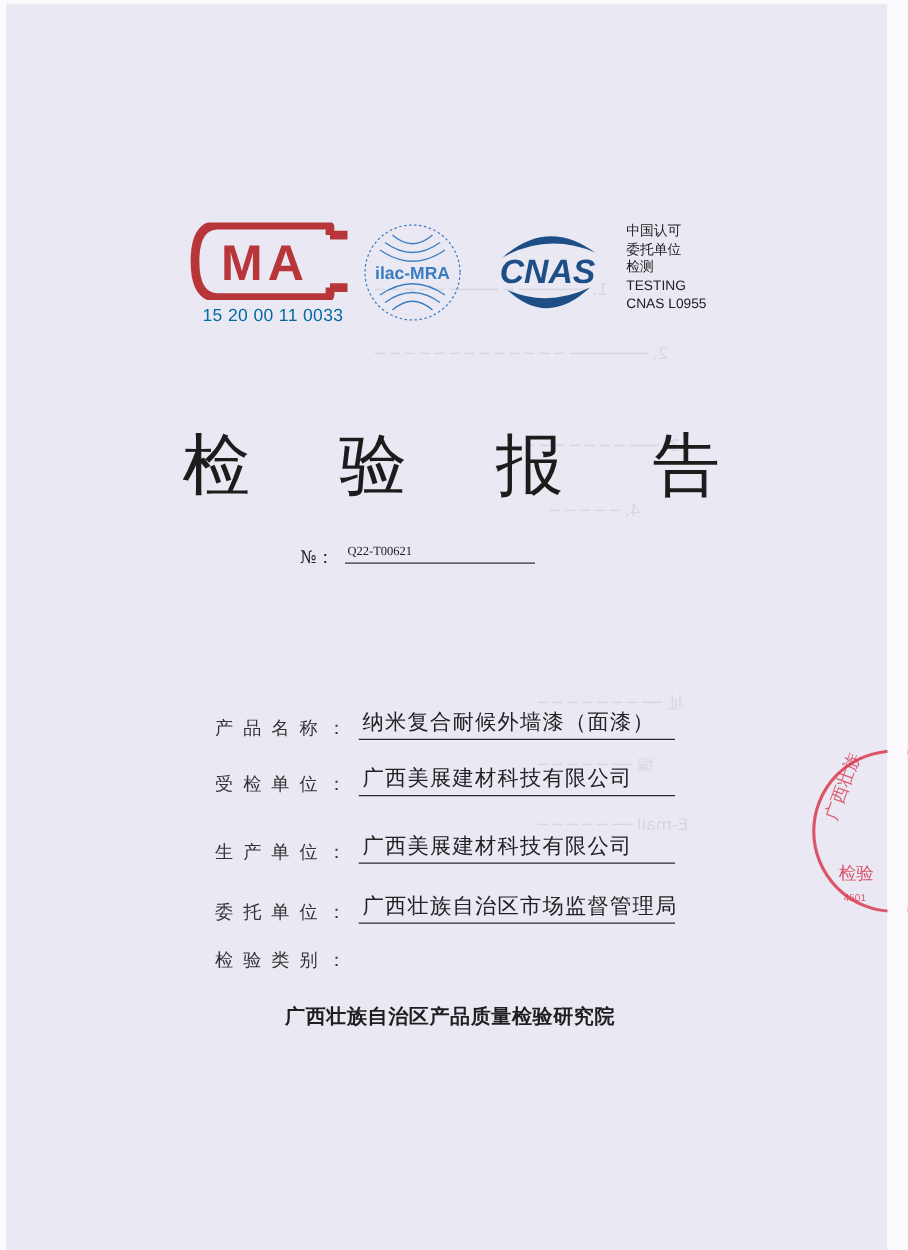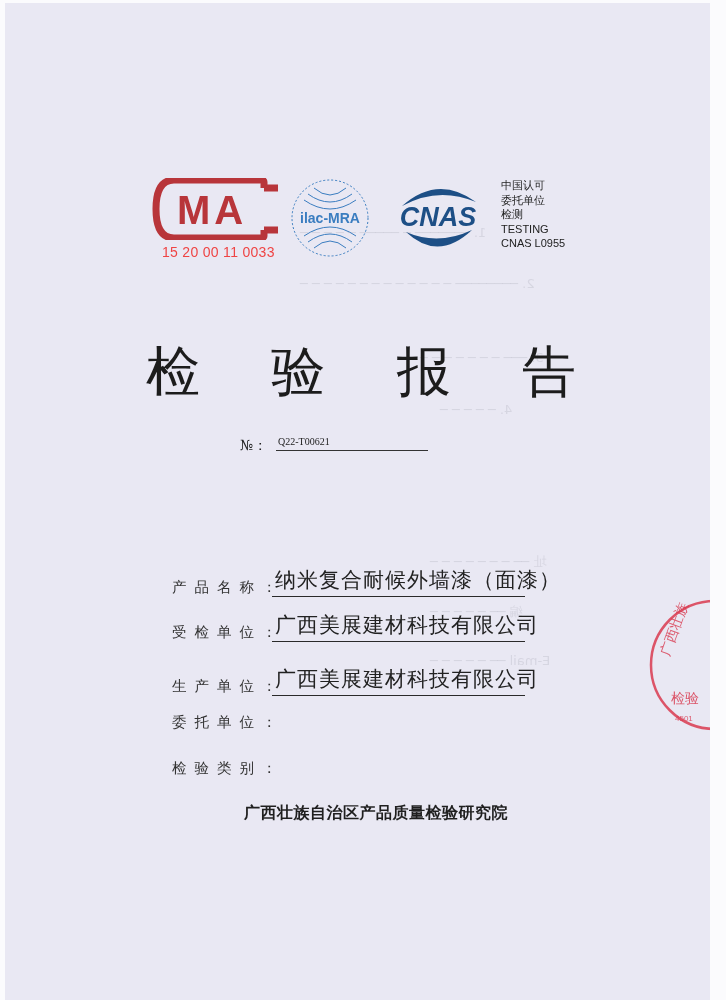--- a/index.html
+++ b/index.html
@@ -9,37 +9,37 @@
     font-family: "DejaVu Serif", "Liberation Serif", serif;
   }
   .paper {
     position: absolute; left: 5px; top: 3px; width: 705px; height: 997px;
     background: #e9e8f3;
   }
   .abs { position: absolute; }
 
   
   .cma { left: 152px; top: 178px; width: 130px; height: 62px; }
-  .cma-num { left: 162px; top: 244px; font-family: "Liberation Sans", sans-serif; font-size: 14px; color: #ef4444; letter-spacing: 0.3px; }
+  .cma-num { left: 162px; top: 244px; font-family: "Liberation Sans", sans-serif; font-size: 14px; color: #0369a1; letter-spacing: 0.3px; }
   .ilac { left: 290px; top: 178px; width: 80px; height: 80px; }
   .cnas { left: 392px; top: 180px; width: 92px; height: 76px; }
   .cnas-text { left: 501px; top: 178px; font-family: "Liberation Sans", sans-serif; font-size: 11px; line-height: 14.5px; color: #222; }
 
   
   .title { left: 146px; top: 336px; width: 430px; display: flex; justify-content: space-between; font-size: 54px; color: #1c1c1c; font-family: "DejaVu Serif", serif; }
 
   .report-no-label { left: 240px; top: 437px; font-size: 14px; color: #222; }
   .report-no-value { left: 276px; top: 436px; width: 150px; font-family: "Liberation Serif", serif; font-size: 10px; color: #222; border-bottom: 1.5px solid #333; padding-bottom: 3px; padding-left: 2px; }
 
   
   .field { left: 172px; display: flex; align-items: flex-end; }
   .field .lbl { width: 100px; font-size: 14.5px; color: #333; letter-spacing: 8px; white-space: nowrap; font-family: "DejaVu Serif", serif; }
-  .field .val { width: 250px; font-size: 21px; color: #222; border-bottom: 1.6px solid #2a2a2a; padding: 0 0 2px 3px; font-family: "DejaVu Sans", sans-serif; letter-spacing: 1px; white-space: nowrap; }
+  .field .val { width: 250px; font-size: 17px; color: #222; border-bottom: 1.6px solid #2a2a2a; padding: 0 0 2px 3px; font-family: "DejaVu Sans", sans-serif; letter-spacing: 1px; white-space: nowrap; margin-left: 15px; }
 
-  .institute { left: 16px; width: 700px; top: 803px; text-align: center; font-family: "DejaVu Sans", sans-serif; font-weight: bold; font-size: 16px; color: #1f1f1f; letter-spacing: 0.5px; padding-left: 10px; }
+  .institute { left: 0; width: 700px; top: 803px; text-align: center; font-family: "DejaVu Sans", sans-serif; font-weight: bold; font-size: 16px; color: #1f1f1f; letter-spacing: 0.5px; padding-left: 10px; }
 
   .bleed { color: rgba(90,90,110,0.13); font-family: "DejaVu Sans", sans-serif; font-size: 13px; transform: scaleX(-1); white-space: nowrap; }
 
   .seal { left: 645px; top: 595px; width: 140px; height: 140px; }
 </style>
 </head>
 <body>
 
 <div class="paper"></div>
 
@@ -95,20 +95,21 @@
 <div class="abs field" style="top:611px;">
   <span class="lbl">受检单位：</span>
   <span class="val">广西美展建材科技有限公司</span>
 </div>
 <div class="abs field" style="top:665px;">
   <span class="lbl">生产单位：</span>
   <span class="val">广西美展建材科技有限公司</span>
 </div>
 <div class="abs field" style="top:713px;">
   <span class="lbl">委托单位：</span>
+  <span class="val">广西壮族自治区市场监督管理局</span>
 </div>
 <div class="abs field" style="top:759px;">
   <span class="lbl">检验类别：</span>
 </div>
 
 <div class="abs institute">广西壮族自治区产品质量检验研究院</div>
 
 <svg class="abs seal" viewBox="0 0 140 140">
   <circle cx="70" cy="70" r="64" fill="none" stroke="#d9394f" stroke-width="2.5" opacity="0.85"></circle>
   <text x="24" y="62" font-family="DejaVu Serif, serif" font-size="14" fill="#d9394f" opacity="0.8" transform="rotate(-70 24 62)">广西壮族</text>

